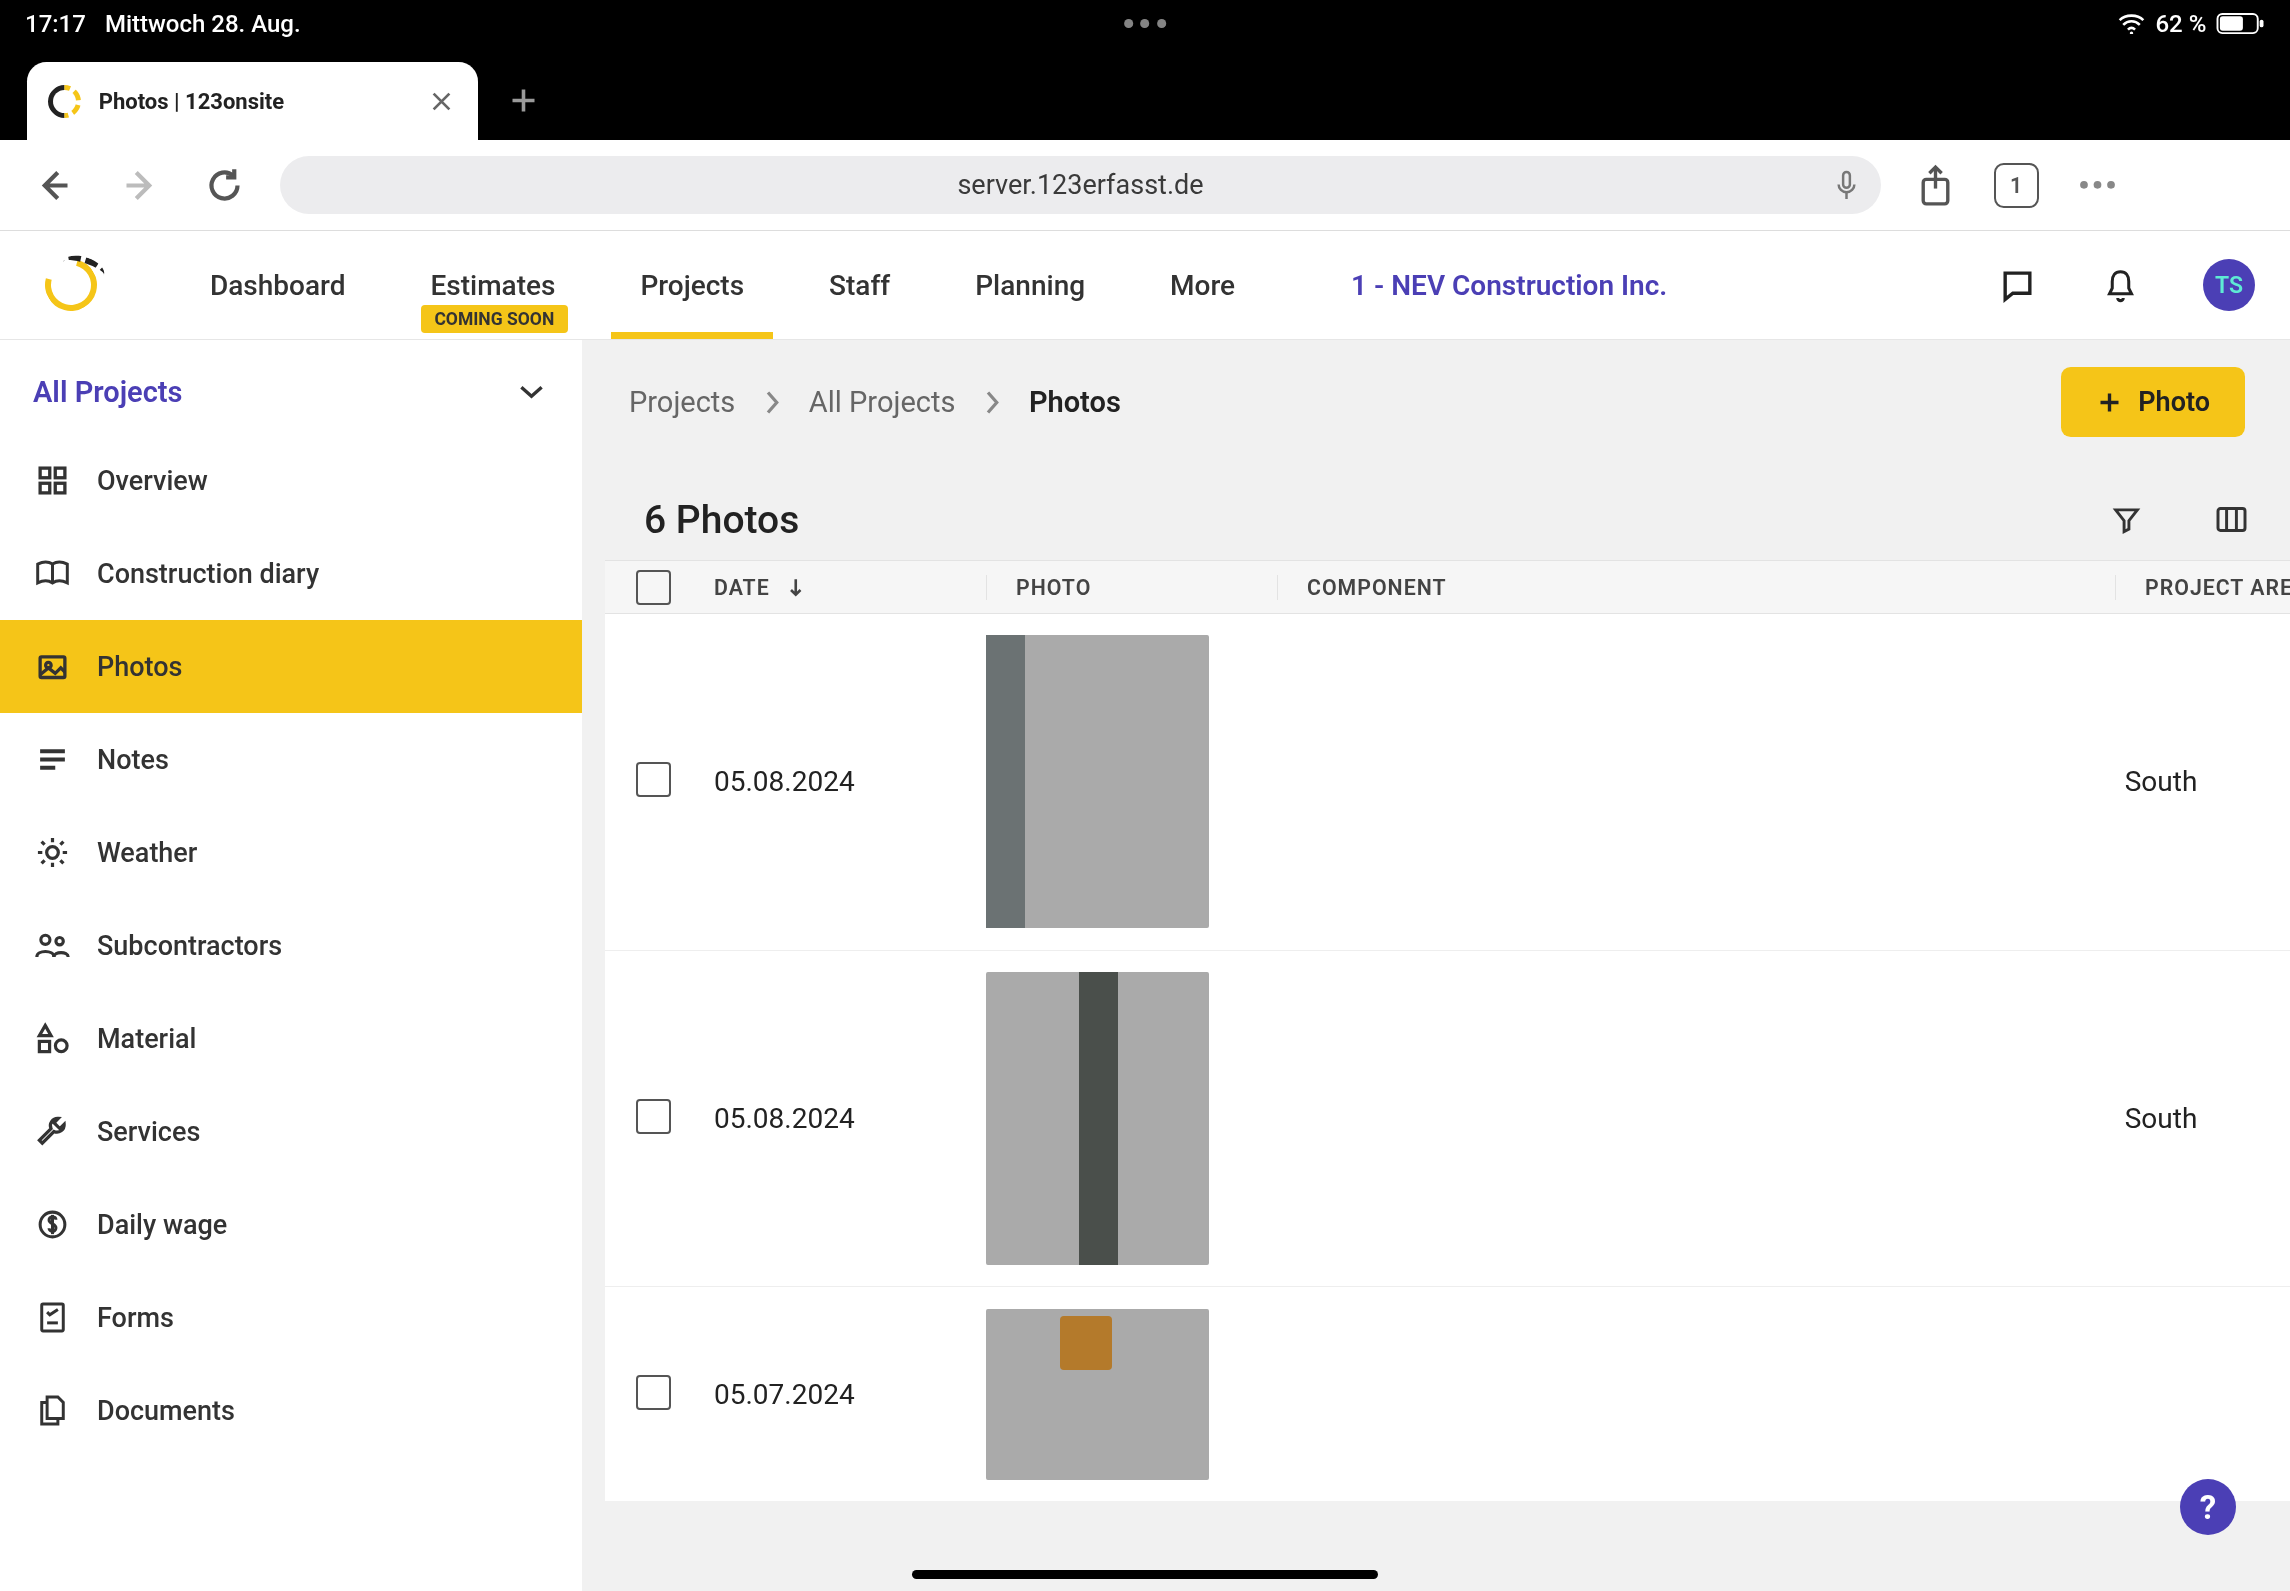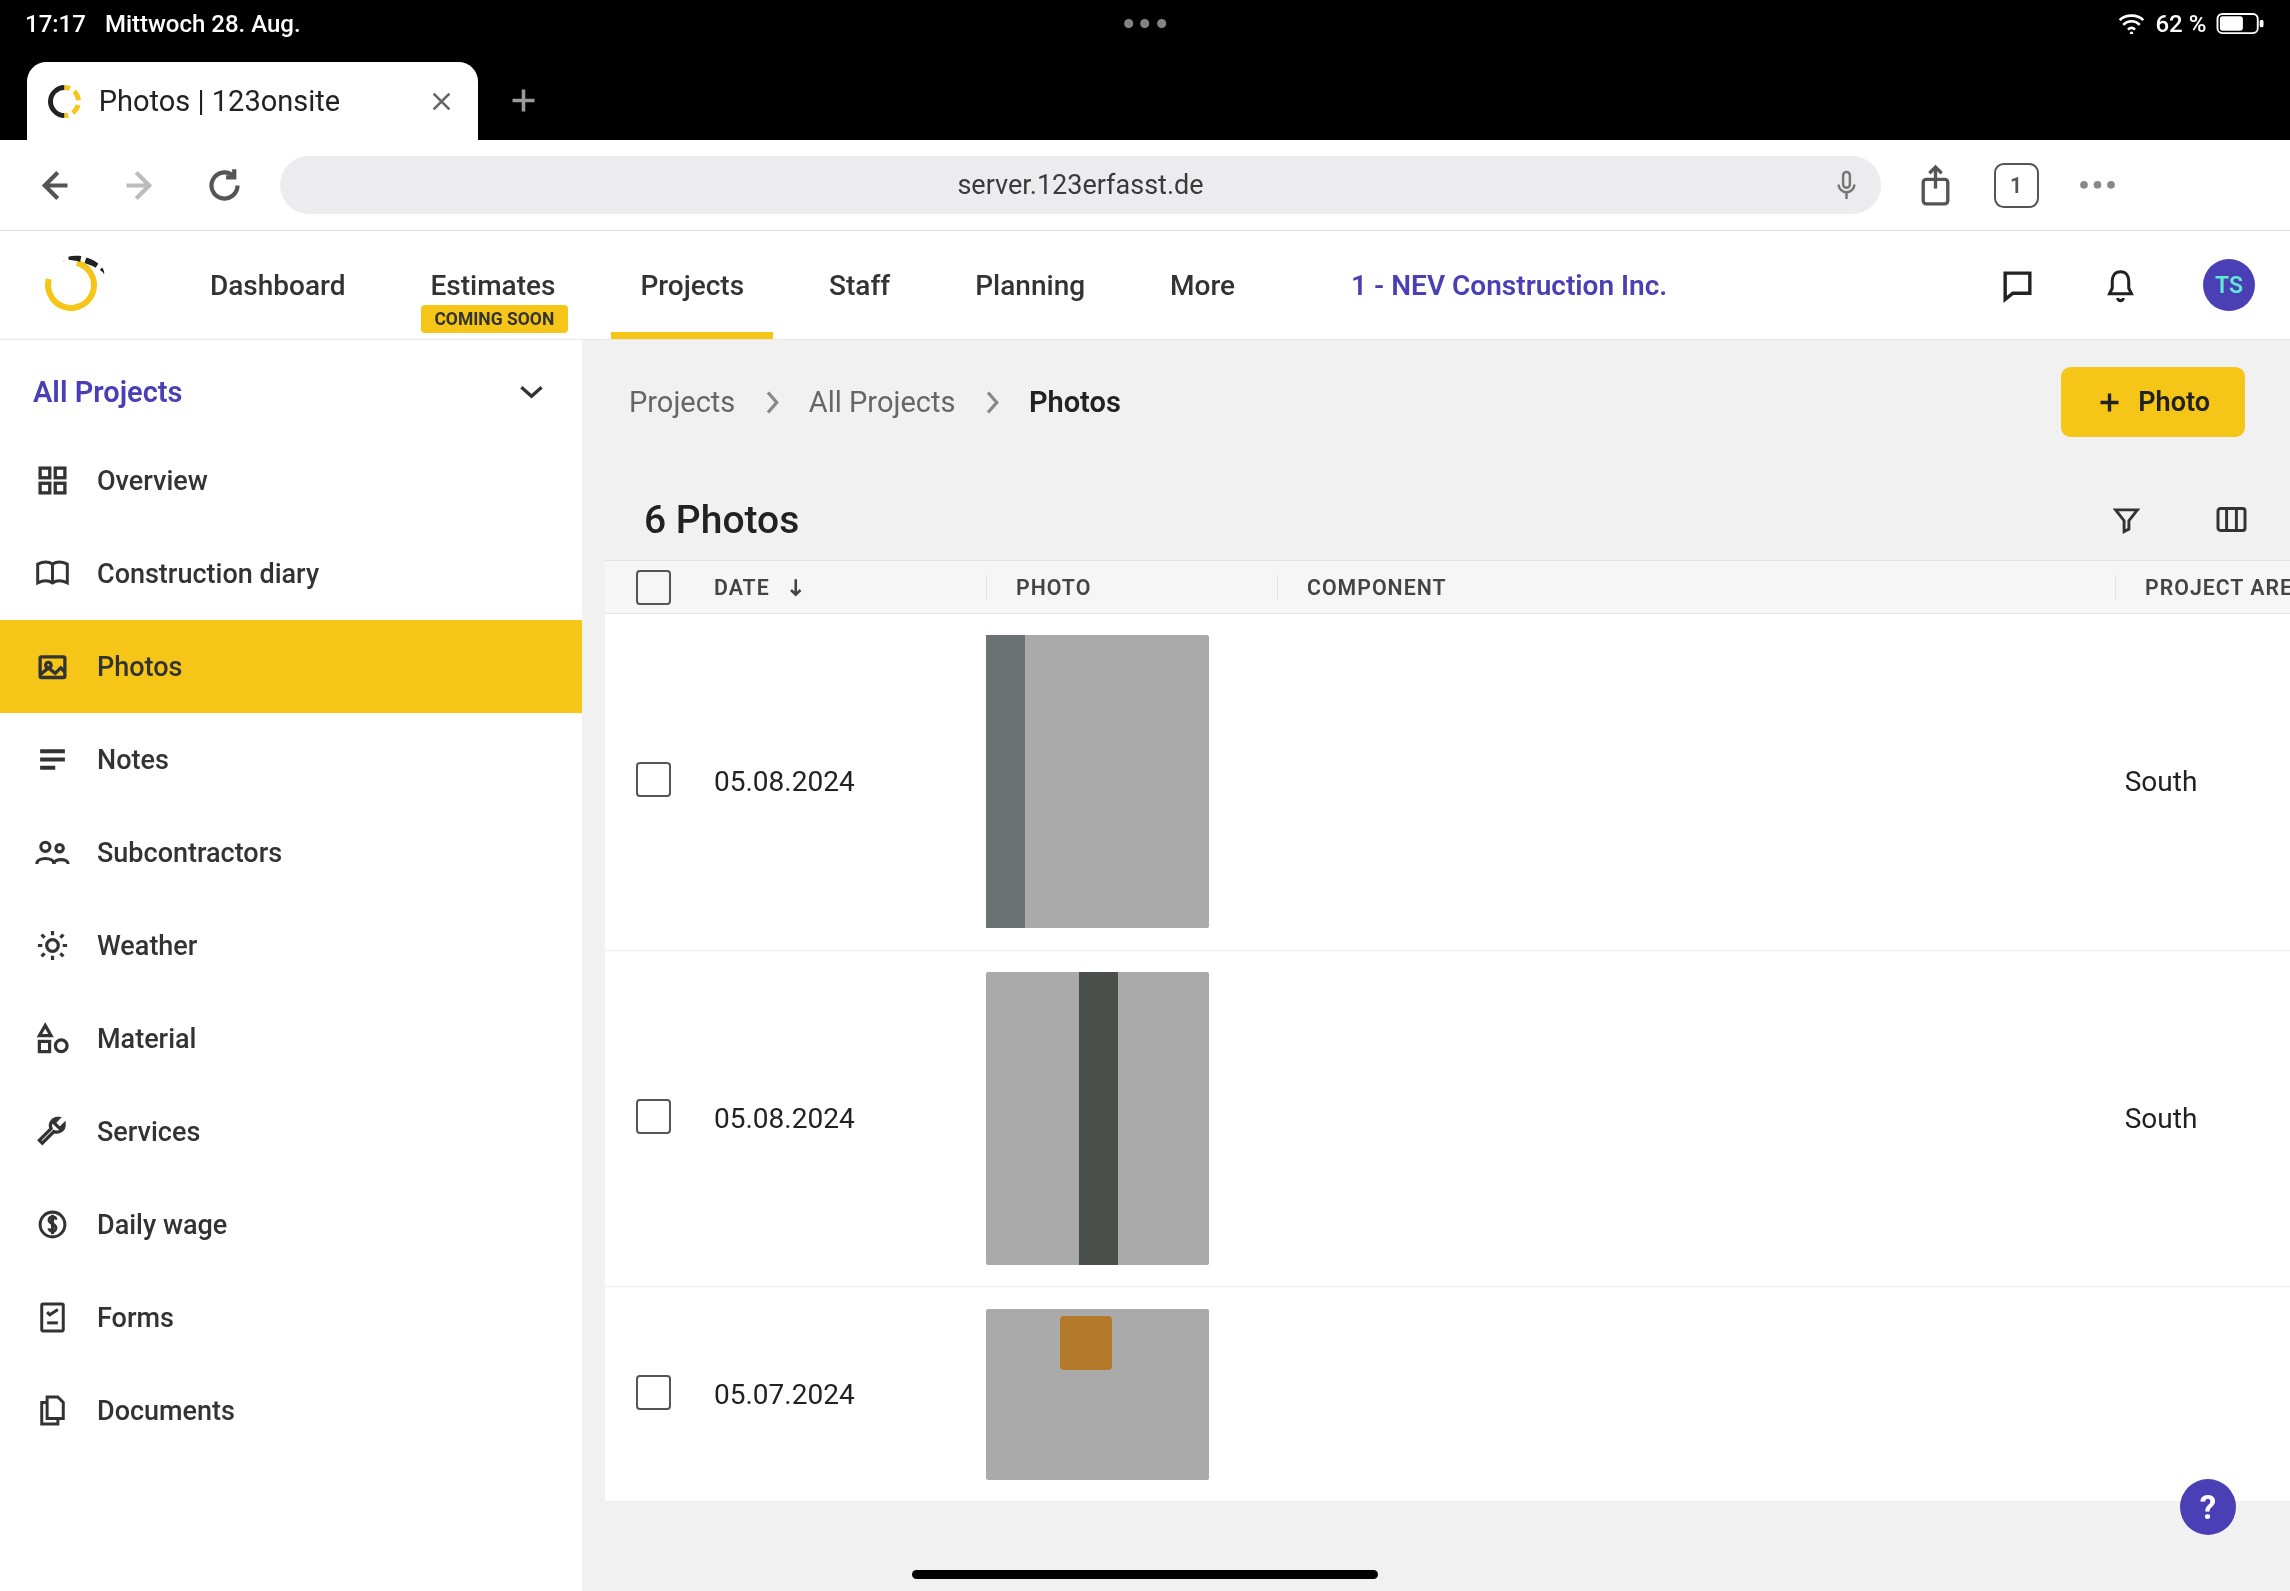--- a/index.html
+++ b/index.html
@@ -15,21 +15,21 @@
 .batt { display:inline-flex; align-items:center; gap:3.9px;}
 .batt svg { display:block; }
 
 
 .tabstrip { position: absolute; top: 47px; left: 0; right: 0; height: 93px; background: #000; display:flex; align-items:flex-end; }
 .tablist { display:flex; align-items:flex-end; padding-left: 27px; }
 .tab { background:#fff; height: 78px; border-radius: 19.4px 19.4px 0 0; display:flex; align-items:center; padding: 0 23px 0 21.3px; gap: 17.5px; min-width: 451px; position:relative; }
 .tab .favicon { width: 33px; height: 33px; position: relative; }
 .tab .favicon .arc { position:absolute; width:33px; height:33px; border:5.8px solid #222; border-radius:50%; border-top-color:transparent; border-right-color:transparent; transform:rotate(45deg); }
 .tab .favicon .arc2 { position:absolute; width:33px; height:33px; border:5.8px dashed #F5C518; border-radius:50%; border-bottom-color:transparent; border-left-color:transparent; transform:rotate(45deg); }
-.tab .title { font-size: 29px; color:#222; font-weight:400; }
+.tab .title { font-size: 22px; color:#222; font-weight:700; }
 .tab .close { margin-left:auto; color:#555; }
 .newtab { width: 52px; height: 52px; margin-left: 19.4px; margin-bottom: 13.6px; display:flex; align-items:center; justify-content:center; color:#aaa; }
 
 
 .toolbar { position:absolute; top: 140px; left:0; right:0; height: 91px; background:#fff; border-bottom:1px solid #ddd; display:flex; align-items:center; padding: 16px 25px; gap: 27px; }
 .toolbar .navbtn { width:58px; height:58px; display:flex; align-items:center; justify-content:center; color:#888; }
 .toolbar .navbtn.active { color:#444; }
 .addr { flex:1; height:58px; background:#ececee; border-radius:29px; display:flex; align-items:center; justify-content:center; color:#3a3a3a; font-size:27px; position:relative; max-width: 1601px; }
 .addr .mic { position:absolute; right:21.3px; color:#777; }
 .toolbar .ticon { width:54px; height:54px; display:flex; align-items:center; justify-content:center; color:#555; }
@@ -298,37 +298,37 @@
     <div class="sbitem">
       <span class="icon">
             <svg width="33" height="25" viewBox="0 0 24 18" fill="none" stroke="#333" stroke-width="2.8">
               <path d="M3 3 H21 M3 9 H21 M3 15 H14"></path>
             </svg>
           </span>
       <span>Notes</span>
     </div>
     <div class="sbitem">
       <span class="icon">
+            <svg width="35" height="35" viewBox="0 0 24 24" fill="none" stroke="#333" stroke-width="2.2">
+              <circle cx="12" cy="12" r="4"></circle>
+              <path d="M12 2 V5 M12 19 V22 M2 12 H5 M19 12 H22 M4.5 4.5 L6.6 6.6 M17.4 17.4 L19.5 19.5 M19.5 4.5 L17.4 6.6 M6.6 17.4 L4.5 19.5"></path>
+            </svg>
+          </span>
+      <span>Weather</span>
+    </div>
+    <div class="sbitem">
+      <span class="icon">
             <svg width="37" height="29" viewBox="0 0 26 20" fill="none" stroke="#333" stroke-width="2.2">
               <circle cx="8" cy="6" r="3.2"></circle>
               <circle cx="18" cy="7" r="2.6"></circle>
               <path d="M2 18 C2 13 14 13 14 18"></path>
               <path d="M14 18 C14 14 24 14 24 18"></path>
             </svg>
           </span>
       <span>Subcontractors</span>
-    </div>
-    <div class="sbitem">
-      <span class="icon">
-            <svg width="35" height="35" viewBox="0 0 24 24" fill="none" stroke="#333" stroke-width="2.2">
-              <circle cx="12" cy="12" r="4"></circle>
-              <path d="M12 2 V5 M12 19 V22 M2 12 H5 M19 12 H22 M4.5 4.5 L6.6 6.6 M17.4 17.4 L19.5 19.5 M19.5 4.5 L17.4 6.6 M6.6 17.4 L4.5 19.5"></path>
-            </svg>
-          </span>
-      <span>Weather</span>
     </div>
     <div class="sbitem">
       <span class="icon">
             <svg width="35" height="33" viewBox="0 0 24 22" fill="none" stroke="#333" stroke-width="2.2">
               <path d="M7 2 L11 9 L3 9 Z"></path>
               <circle cx="18" cy="16" r="4"></circle>
               <rect x="3" y="13" width="7" height="7"></rect>
             </svg>
           </span>
       <span>Material</span>

